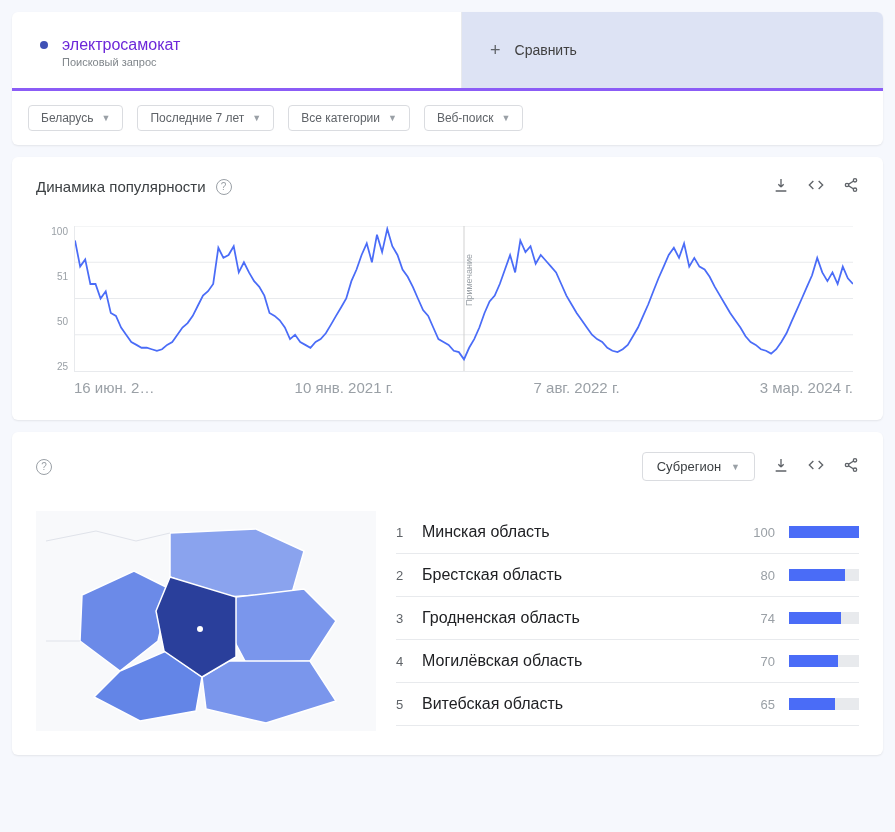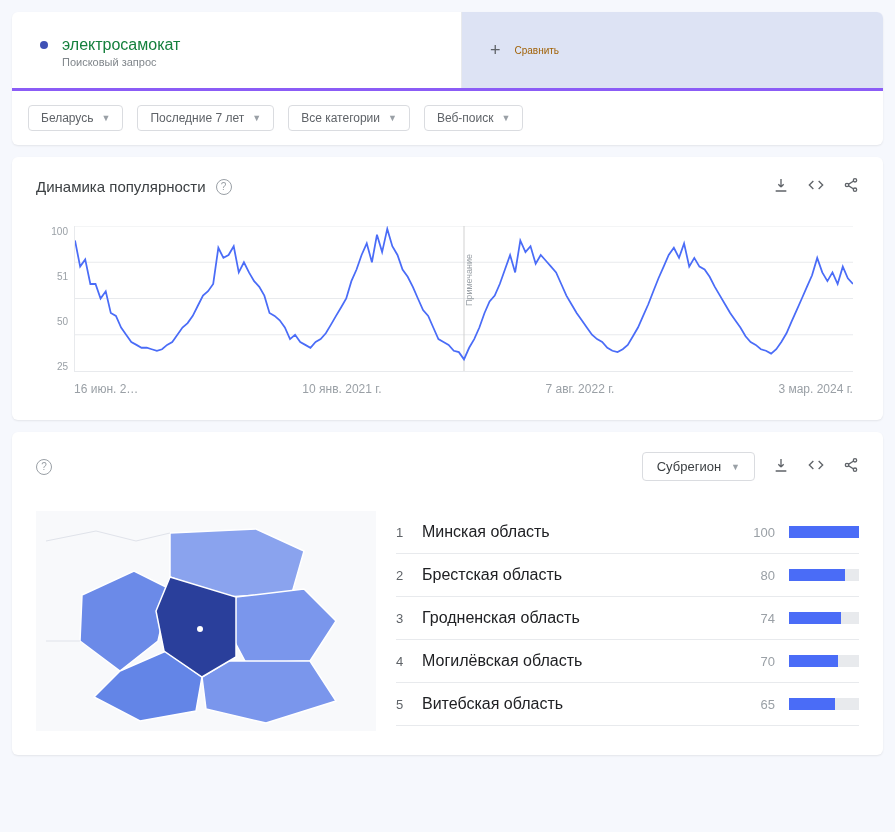--- a/index.html
+++ b/index.html
@@ -18,34 +18,34 @@
     overflow: hidden;
   }
   .query-row { display: flex; }
   .query-box {
     flex: 1;
     padding: 24px 28px 20px 28px;
     border-right: 1px solid #e8eaed;
   }
   .query-title-row { display: flex; align-items: center; gap: 14px; }
   .dot { width: 8px; height: 8px; border-radius: 50%; background: #3f51b5; }
-  .query-term { font-size: 16px; color: #15803d; }
+  .query-term { font-size: 16px; color: #6d28d9; }
   .query-sub { font-size: 11px; color: #80868b; margin-left: 22px; margin-top: 2px; }
   .compare-box {
     flex: 1;
     background: #dde3f4;
     display: flex;
     align-items: center;
     justify-content: flex-start;
     padding-left: 28px;
     gap: 14px;
     cursor: pointer;
   }
   .compare-plus { color: #5f6368; font-size: 18px; }
-  .compare-label { color: #a16207; font-size: 10px; }
+  .compare-label { color: #404040; font-size: 14px; }
   .filter-row {
     display: flex;
     gap: 14px;
     padding: 14px 16px;
     border-top: 3px solid #8b5cf6;
   }
   .filter-chip {
     border: 1px solid #dadce0;
     border-radius: 4px;
     padding: 5px 12px;
@@ -101,21 +101,21 @@
   .note-label {
     position: absolute; left: 50%; top: 28px;
     transform: rotate(-90deg) translateX(-100%);
     transform-origin: left top;
     font-size: 9px; color: #9aa0a6;
     pointer-events: none;
   }
   .x-axis {
     position: absolute; left: 38px; right: 6px; bottom: 0;
     display: flex; justify-content: space-between;
-    font-size: 12px; color: #9aa0a6;
+    font-size: 15px; color: #9aa0a6;
   }
   .region-row { display: flex; gap: 20px; }
   .map-wrap { width: 340px; height: 220px; position: relative; }
   .map-wrap svg { width: 100%; height: 100%; }
   .region-list { flex: 1; }
   .region-header-right { display: flex; align-items: center; gap: 18px; }
   .subregion-dd {
     border: 1px solid #dadce0; border-radius: 4px;
     padding: 6px 14px; display: flex; gap: 10px; align-items: center;
     font-size: 13px; color: #3c4043; cursor: pointer;

